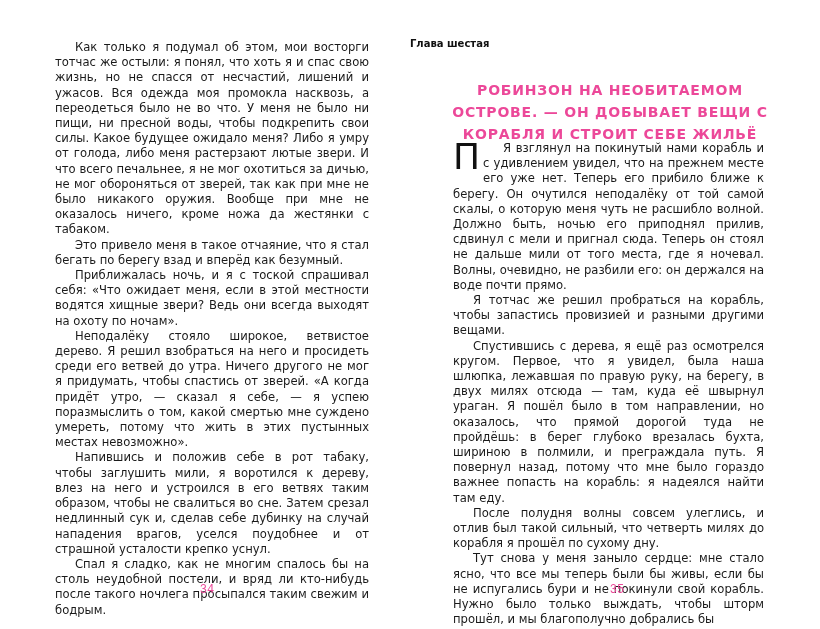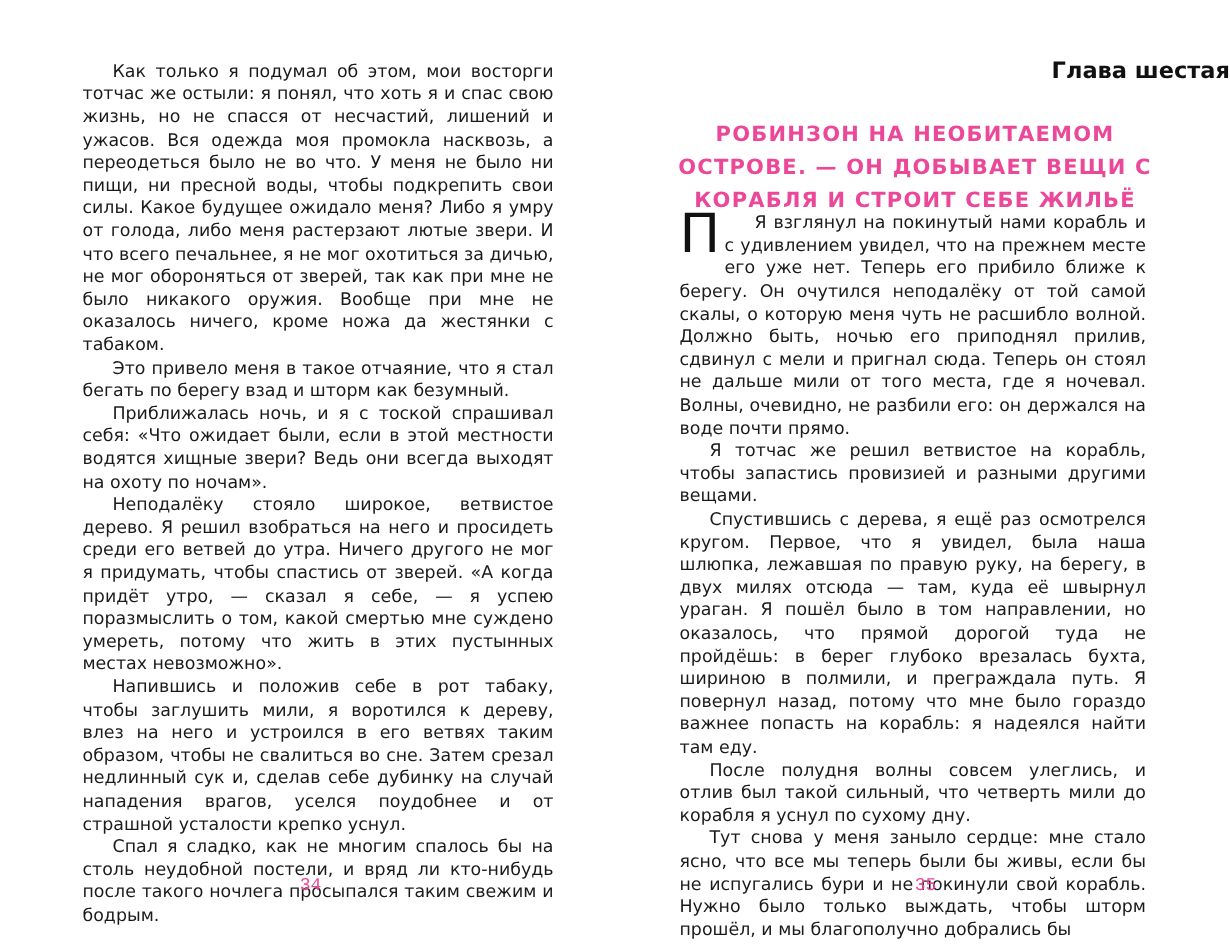--- a/index.html
+++ b/index.html
@@ -16,23 +16,23 @@
       color: #1a1a1a;
       text-align: justify;
       hyphens: manual;
     }
     .page-left .text-block { left: 55px; top: 40px; width: 314px; }
     .page-right .text-block { left: 43px; top: 141px; width: 311px; }
     .para { margin: 0; text-indent: 20px; }
     .para.noindent { text-indent: 0; }
     .chapter-label {
       position: absolute; left: 0; width: 410px; top: 38px;
-      text-align: right;
+      text-align: left;
       font-family: "DejaVu Sans", sans-serif;
-      font-weight: bold; font-size: 15px; color: #111;
+      font-weight: bold; font-size: 10px; color: #111;
     }
     .chapter-title {
       position: absolute; left: 30px; width: 340px; top: 79px;
       text-align: center;
       font-family: "DejaVu Sans", sans-serif;
       font-weight: bold; font-size: 14px; line-height: 22px;
       letter-spacing: 0.8px; color: #ec4899;
     }
     .dropcap {
       float: left;
@@ -52,36 +52,36 @@
     .page-right .page-number { left: 2px; }
   </style>
 </head>
 <body>
 
 <div class="spread">
 
   <div class="page page-left">
     <div class="text-block">
       <p class="para">Как только я подумал об этом, мои восторги тотчас же остыли: я понял, что хоть я и спас свою жизнь, но не спас­ся от несчастий, лишений и ужасов. Вся одежда моя про­мокла насквозь, а переодеться было не во что. У меня не было ни пищи, ни пресной воды, чтобы подкрепить свои силы. Какое будущее ожидало меня? Либо я умру от голода, либо меня растерзают лютые звери. И что все­го печальнее, я не мог охотиться за дичью, не мог оборо­няться от зверей, так как при мне не было никакого ору­жия. Вообще при мне не оказалось ничего, кроме ножа да жестянки с табаком.</p>
-      <p class="para">Это привело меня в такое отчаяние, что я стал бегать по берегу взад и шторм как безумный.</p>
-      <p class="para">Приближалась ночь, и я с тоской спрашивал себя: «Что ожидает были, если в этой местности водятся хищные зве­ри? Ведь они всегда выходят на охоту по ночам».</p>
+      <p class="para">Это привело меня в такое отчаяние, что я стал бегать по берегу взад и вперёд как безумный.</p>
+      <p class="para">Приближалась ночь, и я с тоской спрашивал себя: «Что ожидает меня, если в этой местности водятся хищные зве­ри? Ведь они всегда выходят на охоту по ночам».</p>
       <p class="para">Неподалёку стояло широкое, ветвистое дерево. Я решил взобраться на него и просидеть среди его вет­вей до утра. Ничего другого не мог я придумать, чтобы спастись от зверей. «А когда придёт утро, — сказал я себе, — я успею поразмыслить о том, какой смертью мне суждено умереть, потому что жить в этих пустынных местах невозможно».</p>
       <p class="para">Напившись и положив себе в рот табаку, чтобы заглу­шить мили, я воротился к дереву, влез на него и устроился в его ветвях таким образом, чтобы не свалиться во сне. За­тем срезал недлинный сук и, сделав себе дубинку на слу­чай нападения врагов, уселся поудобнее и от страшной усталости крепко уснул.</p>
       <p class="para">Спал я сладко, как не многим спалось бы на столь не­удобной постели, и вряд ли кто-нибудь после такого ноч­лега просыпался таким свежим и бодрым.</p>
     </div>
     <div class="page-number">34</div>
   </div>
 
   <div class="page page-right">
     <div class="chapter-label">Глава шестая</div>
     <div class="chapter-title">РОБИНЗОН НА НЕОБИТАЕМОМ ОСТРОВЕ. — ОН ДОБЫВАЕТ ВЕЩИ С КОРАБЛЯ И СТРОИТ СЕБЕ ЖИЛЬЁ</div>
     <div class="text-block">
       <p class="para noindent"><span class="dropcap">П</span></p>
       <p class="para">Я взглянул на покинутый нами корабль и с удивлени­ем увидел, что на прежнем месте его уже нет. Теперь его прибило ближе к берегу. Он очутился неподалёку от той самой скалы, о которую меня чуть не расшибло волной. Должно быть, ночью его приподнял прилив, сдвинул с мели и пригнал сюда. Теперь он стоял не дальше мили от того места, где я ночевал. Волны, очевидно, не разбили его: он держался на воде почти прямо.</p>
-      <p class="para">Я тотчас же решил ветвистое на корабль, чтобы запа­стись провизией и разными другими вещами.</p>
+      <p class="para">Я тотчас же решил пробраться на корабль, чтобы запа­стись провизией и разными другими вещами.</p>
       <p class="para">Спустившись с дерева, я ещё раз осмотрелся кру­гом. Первое, что я увидел, была наша шлюпка, лежавшая по правую руку, на берегу, в двух милях отсюда — там, куда её швырнул ураган. Я пошёл было в том направле­нии, но оказалось, что прямой дорогой туда не пройдёшь: в берег глубоко врезалась бухта, шириною в полмили, и преграждала путь. Я повернул назад, потому что мне было гораздо важнее попасть на корабль: я надеялся най­ти там еду.</p>
-      <p class="para">После полудня волны совсем улеглись, и отлив был такой сильный, что четверть мили до корабля я уснул по сухому дну.</p>
+      <p class="para">После полудня волны совсем улеглись, и отлив был такой сильный, что четверть милях до корабля я прошёл по сухому дну.</p>
       <p class="para">Тут снова у меня заныло сердце: мне стало ясно, что все мы теперь были бы живы, если бы не испугались бури и не покинули свой корабль. Нужно было только выждать, чтобы шторм прошёл, и мы благополучно добрались бы</p>
     </div>
     <div class="page-number">35</div>
   </div>
 
 </div>
 
 </body></html>

